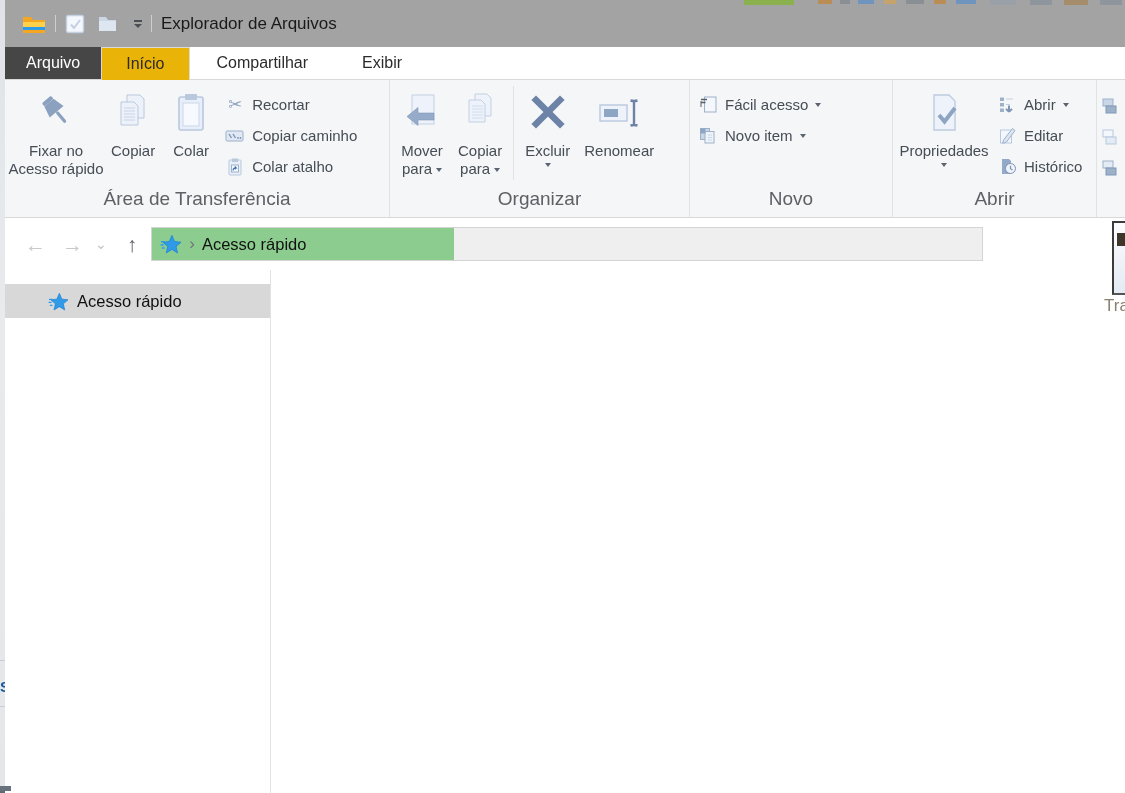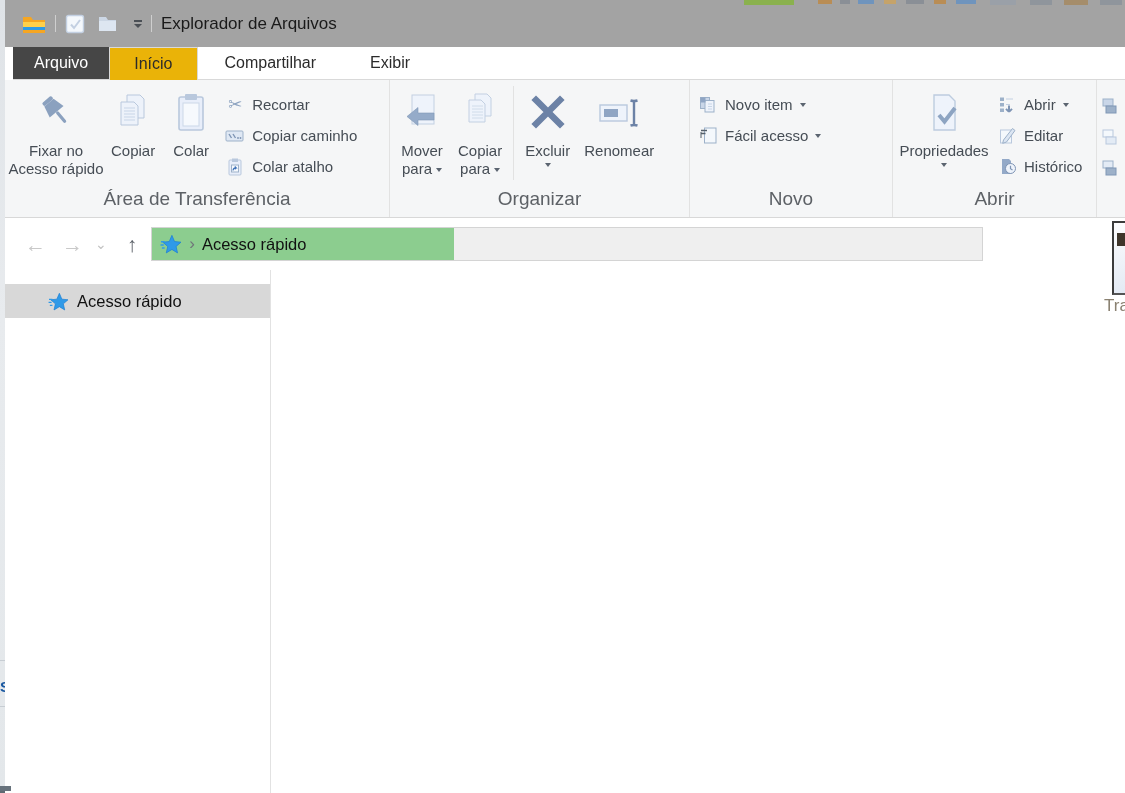--- a/index.html
+++ b/index.html
@@ -24,21 +24,21 @@
   
   .titlebar { height:47px; display:flex; align-items:center; padding-left:17px; background:#a3a3a3; }
   .tb-sep { width:1px; height:17px; background:#cfcfcf; margin:0 9px; }
   .qat { display:flex; align-items:center; gap:13px; }
   .qat-dd { display:flex; flex-direction:column; align-items:center; margin-left:4px; cursor:default; }
   .qat-dd .bar { width:8px; height:2px; background:#4a4f55; margin-bottom:2px; }
   .qat-dd .tri { width:0; height:0; border-left:4px solid transparent; border-right:4px solid transparent; border-top:4px solid #4a4f55; }
   .win-title { font-size:17px; color:#1a1a1a; }
 
   
-  .tabbar { height:33px; display:flex; align-items:stretch; background:#fff; border-bottom:1px solid #d9d9d9;margin-left:8px; }
+  .tabbar { height:33px; display:flex; align-items:stretch; background:#fff; border-bottom:1px solid #d9d9d9; }
   .tab { display:flex; align-items:center; padding:0 27px; font-size:16px; color:#2b2b2b; cursor:default; }
   .tab-file { background:#464646; color:#fff; padding:0 21px; }
   .tab-active { background:#eab308; border:1px solid #d9d9d9; border-bottom:none; margin-bottom:-1px; padding:4px 24px; }
 
   
   .ribbon { height:138px; background:#f5f6f7; border-bottom:1px solid #d8d8d8; display:flex; align-items:stretch; overflow:hidden; }
   .rgroup { display:flex; flex-direction:column; border-right:1px solid #e2e2e2; }
   .rbody { display:flex; align-items:flex-start; flex:1; padding:0 3px; }
   .rlabel { text-align:center; font-size:19px; color:#5d6166; padding:0 6px 7px; white-space:nowrap; }
   .rbig { display:flex; flex-direction:column; align-items:center; padding:7px 7px 0; cursor:default; }
@@ -270,39 +270,39 @@
           </div>
         </div>
         <div class="rlabel">Organizar</div>
       </div>
 
       <div class="rgroup" style="width:203px">
         <div class="rbody">
           <div class="rstack">
             <div class="rsmall">
               <span class="sic">
+                <svg width="19" height="19" viewBox="0 0 19 19">
+                  <rect x="5.5" y="2" width="11.5" height="15" fill="#f4f8fc" stroke="#9db1c9"></rect>
+                  <path d="M2 4.5 h6 M2 7.5 h4.5" stroke="#55606b" stroke-width="1.4" fill="none"></path>
+                  <path d="M2 6 v6" stroke="#55606b" stroke-width="1" fill="none"></path>
+                </svg>
+              </span>
+              <span>Fácil acesso</span>
+              <span class="dd"></span>
+            </div>
+            <div class="rsmall">
+              <span class="sic">
                 <svg width="19" height="18" viewBox="0 0 19 18">
                   <rect x="1.5" y="1.5" width="9" height="11" fill="#c9d6e8" stroke="#9db1c9"></rect>
                   <rect x="6" y="4.5" width="9" height="11.5" fill="#eef3fb" stroke="#9db1c9"></rect>
                   <rect x="1.5" y="1.5" width="5" height="5" fill="#8fa5c4"></rect>
                   <path d="M9 8h4M9 10.5h4M9 13h4" stroke="#c8d5e7" stroke-width="1" fill="none"></path>
                 </svg>
               </span>
               <span>Novo item</span>
-              <span class="dd"></span>
-            </div>
-            <div class="rsmall">
-              <span class="sic">
-                <svg width="19" height="19" viewBox="0 0 19 19">
-                  <rect x="5.5" y="2" width="11.5" height="15" fill="#f4f8fc" stroke="#9db1c9"></rect>
-                  <path d="M2 4.5 h6 M2 7.5 h4.5" stroke="#55606b" stroke-width="1.4" fill="none"></path>
-                  <path d="M2 6 v6" stroke="#55606b" stroke-width="1" fill="none"></path>
-                </svg>
-              </span>
-              <span>Fácil acesso</span>
               <span class="dd"></span>
             </div>
           </div>
         </div>
         <div class="rlabel">Novo</div>
       </div>
 
       <div class="rgroup" style="width:204px">
         <div class="rbody">
           <div class="rbig" style="width:96px">

